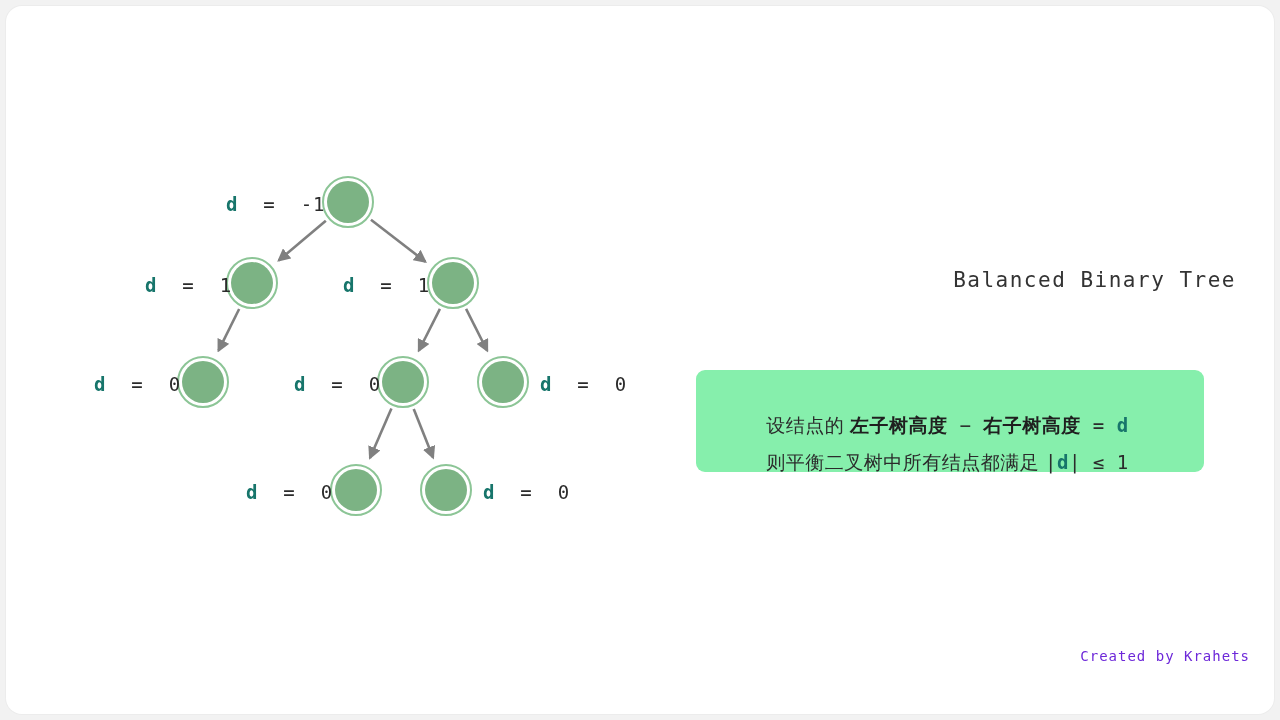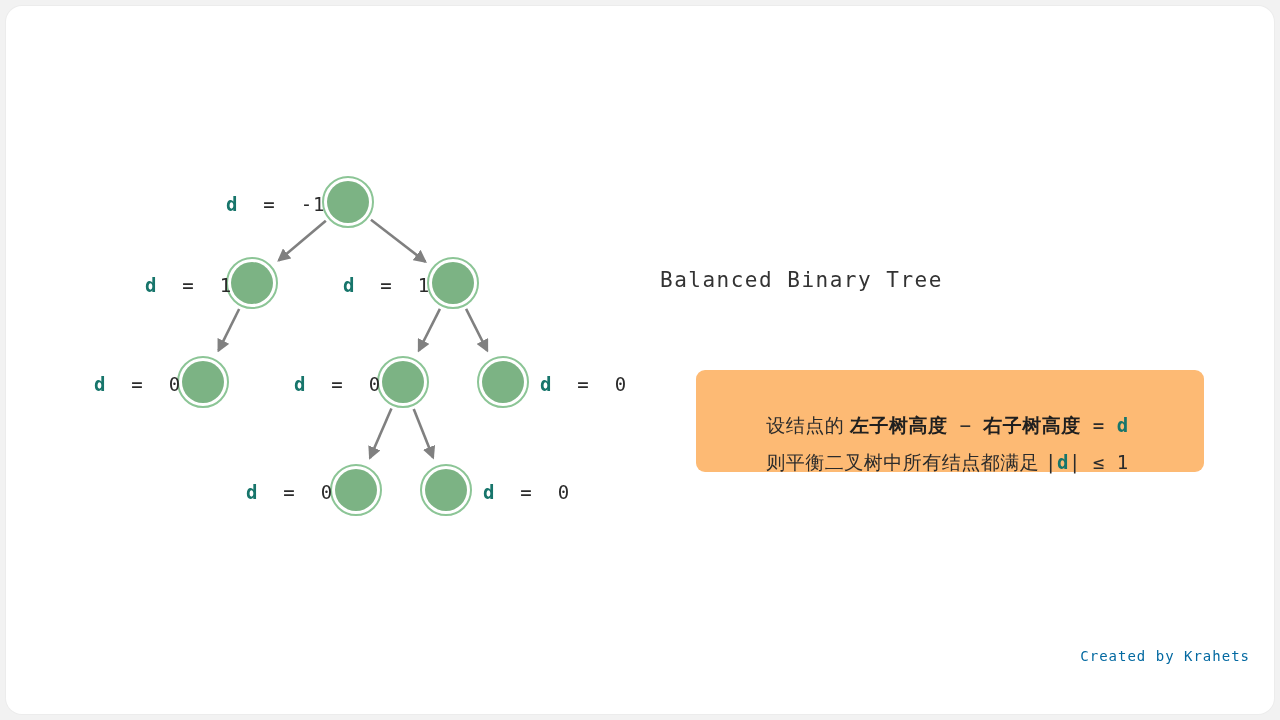--- a/index.html
+++ b/index.html
@@ -79,34 +79,34 @@
     font-size: 25px;
     color: #4a9b5b;
     letter-spacing: 1px;
   }
 
   .subtitle {
     position: absolute;
     left: 0;
     top: 268px;
     width: 576px;
-    text-align: left;
+    text-align: right;
     font-family: "DejaVu Sans Mono", "Liberation Mono", monospace;
     font-size: 21px;
     color: #333333;
     letter-spacing: 1.5px;
   }
 
   .info-box {
     position: absolute;
     left: 36px;
     top: 370px;
     width: 508px;
     height: 102px;
-    background: #fdba74;
+    background: #86efac;
     border-radius: 9px;
   }
 
   .info-line {
     position: absolute;
     left: 24px;
     white-space: pre;
     font-family: "Liberation Sans", sans-serif;
     font-size: 19px;
     color: #2b2b2b;
@@ -118,21 +118,21 @@
   .info-line b { font-weight: bold; color: #1f1f1f; }
   .info-line .dvar { color: #17756b; font-weight: bold; }
   .info-line .mono { font-family: "DejaVu Sans Mono","Liberation Mono",monospace; }
 
   .credit {
     position: absolute;
     right: 30px;
     bottom: 24px;
     font-family: "DejaVu Sans Mono", "Liberation Mono", monospace;
     font-size: 14px;
-    color: #0369a1;
+    color: #6d28d9;
     letter-spacing: 1px;
     white-space: pre;
   }
 </style>
 </head>
 <body>
 
 <div id="stage">
   <div class="card"></div>
 

